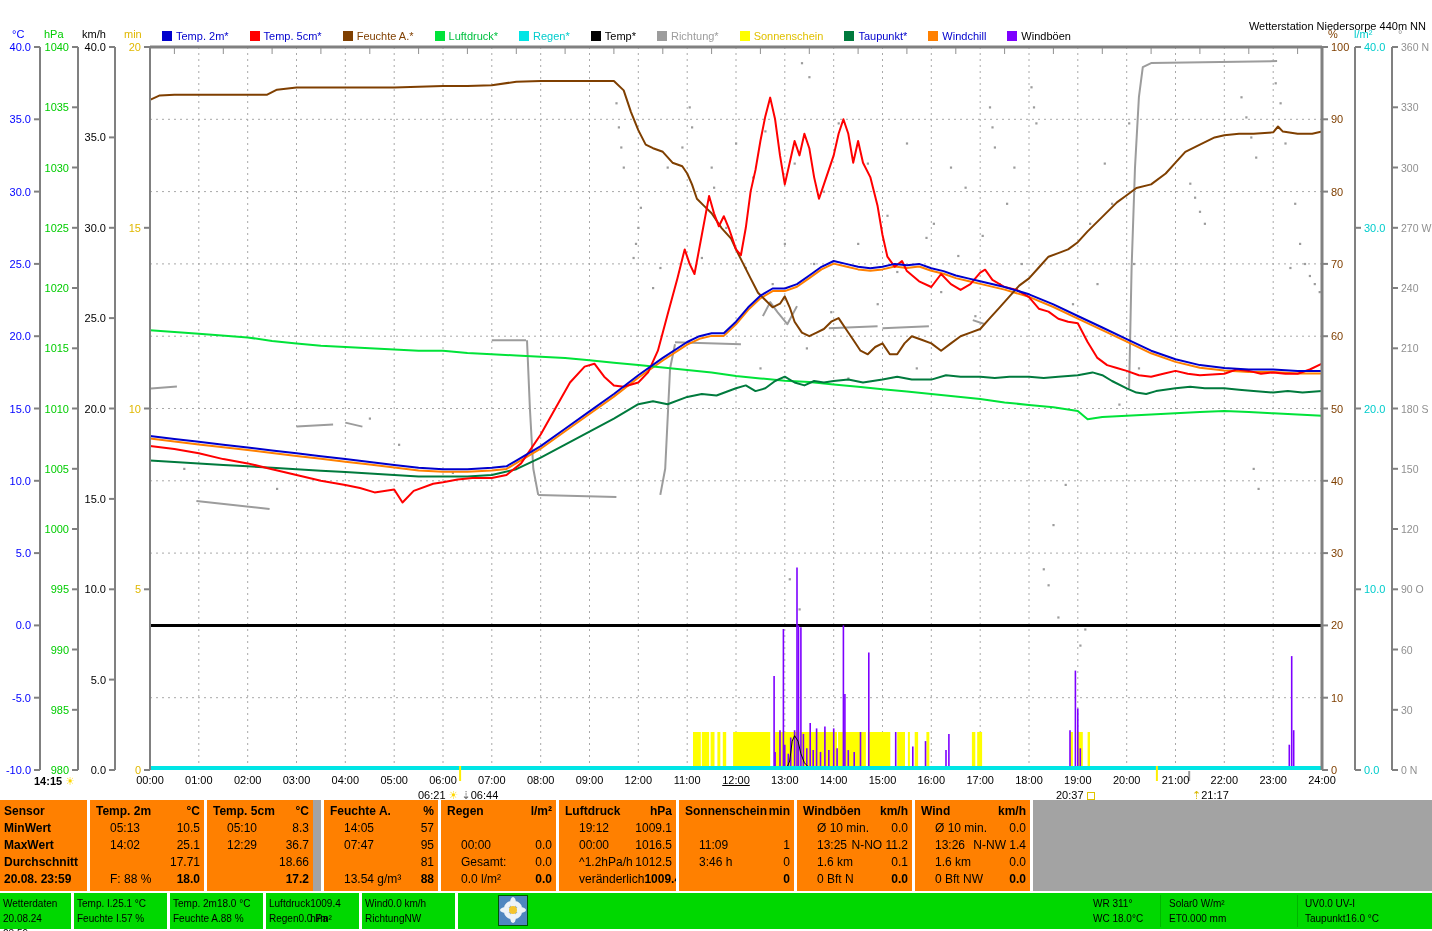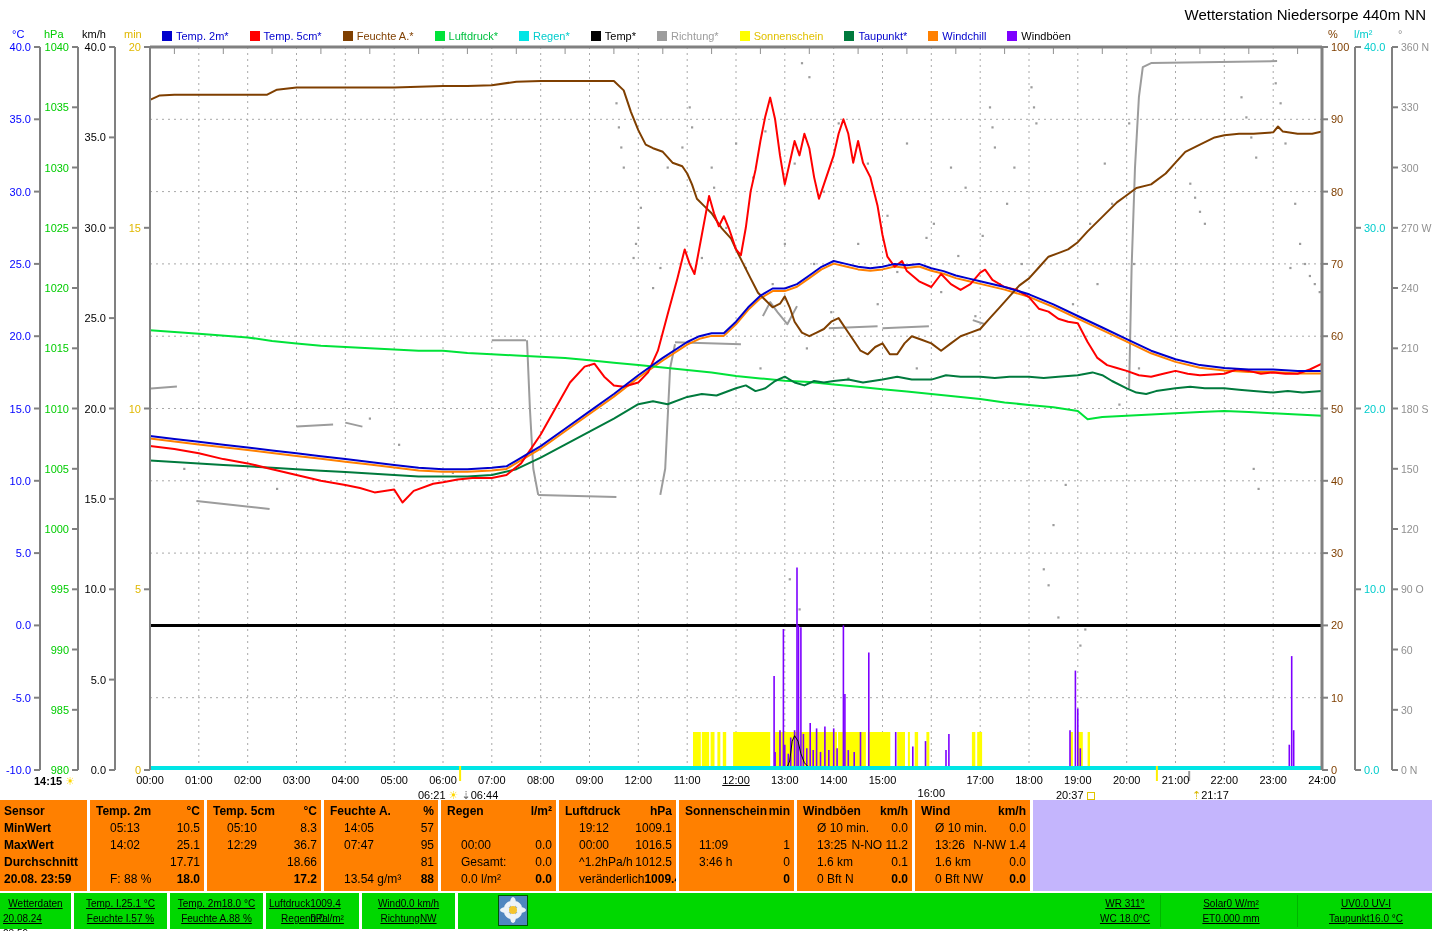--- a/index.html
+++ b/index.html
@@ -1,43 +1,43 @@
 <!DOCTYPE html>
 <html><head>
 <meta charset="utf-8">
 <style>
   html,body{margin:0;padding:0;background:#fff;}
   body{width:1432px;height:931px;position:relative;font-family:"Liberation Sans","DejaVu Sans",sans-serif;-webkit-font-smoothing:none;}
   #chart-area{position:absolute;left:0;top:0;width:1432px;height:800px;background:#fff;}
   .title{position:absolute;top:6px;left:0;width:1432px;text-align:center;font-size:13px;color:#000;}
-  .station{position:absolute;top:6px;right:6px;font-size:15px;color:#000;}
+  .station{position:absolute;top:20px;right:6px;font-size:11px;color:#000;}
   #legend{position:absolute;left:162px;top:28px;height:15px;display:flex;gap:21px;align-items:center;white-space:nowrap;}
   .leg-item{display:flex;align-items:center;gap:4px;font-size:11px;}
   .leg-sq{width:10px;height:10px;display:inline-block;}
   .unit-label{position:absolute;top:28px;font-size:11px;}
   #plot{position:absolute;left:0;top:0;}
   .xlab{position:absolute;top:774px;width:40px;margin-left:-20px;text-align:center;font-size:11px;color:#000;}
   .marker{position:absolute;font-size:11px;color:#000;white-space:nowrap;}
   .sun-glyph{color:#ffd700;font-size:11px;}
   .arrow-down{color:#666;font-size:11px;}
   .arrow-up{color:#d8b800;font-size:11px;}
   .sq-open{display:inline-block;width:6px;height:6px;border:1px solid #e0c400;vertical-align:middle;}
   
-  #sensor-table{position:absolute;left:0;top:800px;width:1432px;height:91px;background:#c4b5fd;}
+  #sensor-table{position:absolute;left:0;top:800px;width:1432px;height:91px;background:#a3a3a3;}
   .st-col{position:absolute;top:0;height:91px;background:#ff8000;font-size:12px;color:#000;padding-top:3px;box-sizing:border-box;}
   .st-sep{position:absolute;top:0;width:3px;height:91px;background:#fff;}
   .st-row{height:17px;line-height:17px;display:flex;justify-content:space-between;padding:0 4px 0 6px;}
   .st-row .sl{padding-left:14px;}
   .st-head{font-weight:bold;}
   .st-label-col .st-row{font-weight:bold;padding-left:4px;}
   .bold{font-weight:bold;}
   
   #status-bar{position:absolute;left:0;top:893px;width:1432px;height:36px;background:#00d800;font-size:10px;color:#000;}
   .sb-seg{position:absolute;top:0;height:36px;padding-top:3px;box-sizing:border-box;}
-  .sb-row{height:15px;line-height:15px;display:flex;justify-content:center;padding:0 3px;text-decoration:underline;}
+  .sb-row{height:15px;line-height:15px;display:flex;justify-content:flex-start;padding:0 3px;}
   .sb-sep{position:absolute;top:0;width:3px;height:36px;background:#fff;}
   .sb-vline{position:absolute;top:2px;width:1px;height:32px;background:#00b400;}
   #weather-icon{position:absolute;left:498px;top:2px;width:30px;height:31px;border:1px solid #005500;box-sizing:border-box;}
 </style>
 </head>
 <body>
 
 <div id="chart-area">
   <div class="station">Wetterstation Niedersorpe 440m NN</div>
   <div id="legend">
@@ -484,21 +484,21 @@
       <div class="xlab" style="left: 443px;">06:00</div>
       <div class="xlab" style="left: 491.833px;">07:00</div>
       <div class="xlab" style="left: 540.667px;">08:00</div>
       <div class="xlab" style="left: 589.5px;">09:00</div>
       <div class="xlab" style="left: 638.333px;">12:00</div>
       <div class="xlab" style="left: 687.167px;">11:00</div>
       <div class="xlab" style="left: 736px; text-decoration: underline;">12:00</div>
       <div class="xlab" style="left: 784.833px;">13:00</div>
       <div class="xlab" style="left: 833.667px;">14:00</div>
       <div class="xlab" style="left: 882.5px;">15:00</div>
-      <div class="xlab" style="left: 931.333px; margin-top: 13px;">16:00</div>
+      <div class="xlab" style="left: 931.333px;">16:00</div>
       <div class="xlab" style="left: 980.167px;">17:00</div>
       <div class="xlab" style="left: 1029px;">18:00</div>
       <div class="xlab" style="left: 1077.83px;">19:00</div>
       <div class="xlab" style="left: 1126.67px;">20:00</div>
       <div class="xlab" style="left: 1175.5px;">21:00</div>
       <div class="xlab" style="left: 1224.33px;">22:00</div>
       <div class="xlab" style="left: 1273.17px;">23:00</div>
       <div class="xlab" style="left: 1322px;">24:00</div>
     </div>
 
@@ -550,21 +550,21 @@
       </div>
       <div class="st-row">
         <span class="sl"></span>
         <span class="">17.71</span>
       </div>
       <div class="st-row">
         <span class="sl">F: 88 %</span>
         <span class="bold">18.0</span>
       </div>
     </div>
-    <div class="st-col" style="left: 207px; width: 114px;">
+    <div class="st-col" style="left: 207px; width: 106px;">
       <div class="st-row st-head">
         <span>Temp. 5cm</span>
         <span>°C</span>
       </div>
       <div class="st-row">
         <span class="sl">05:10</span>
         <span class="">8.3</span>
       </div>
       <div class="st-row">
         <span class="sl">12:29</span>

